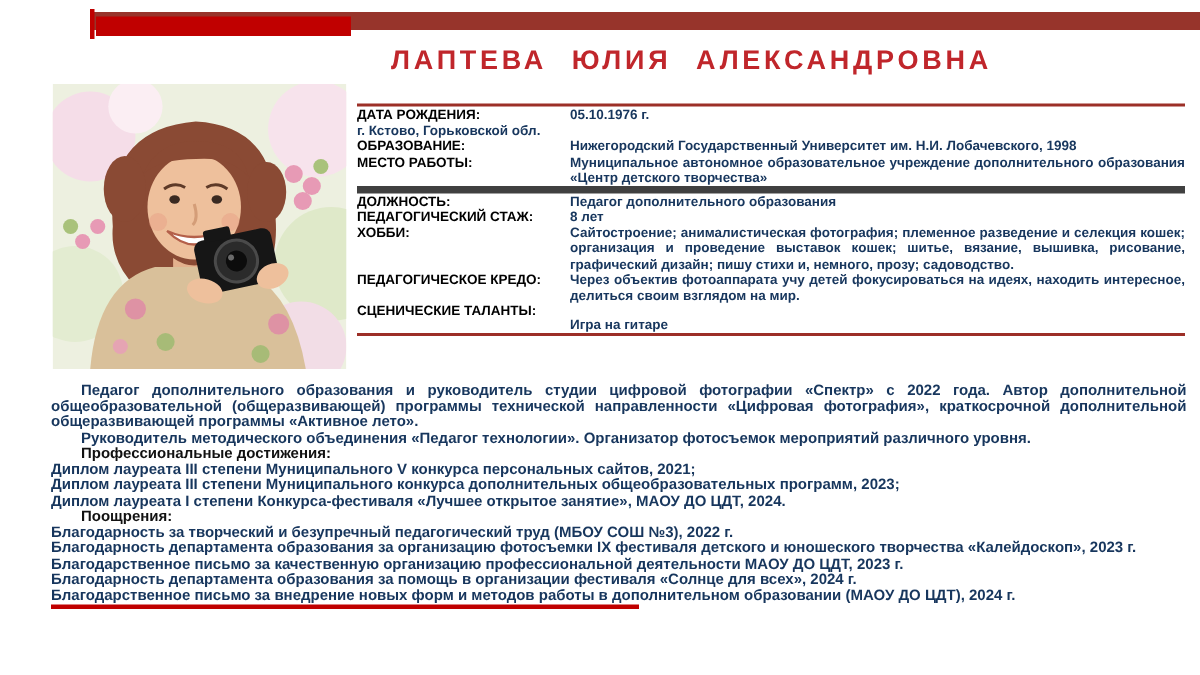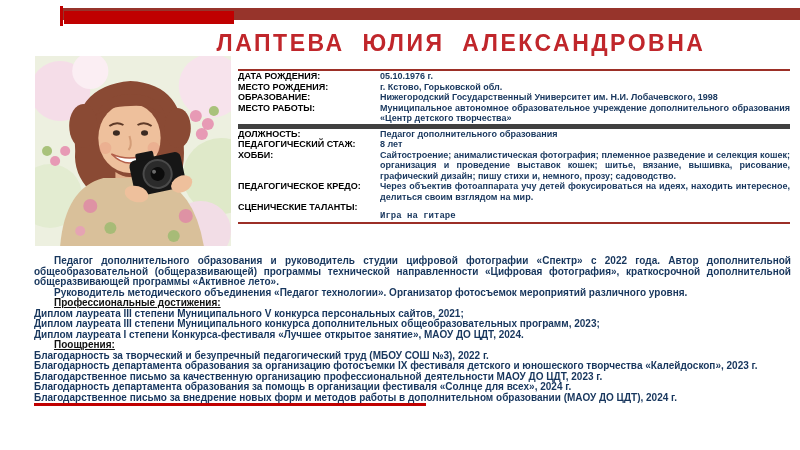--- a/index.html
+++ b/index.html
@@ -8,46 +8,46 @@
     font-family:"Liberation Sans", sans-serif; overflow:hidden;
     margin:0 auto;
   }
   
   .topbar { position:absolute; left:62px; top:8px; width:738px; height:12px; background:#97342b; }
   .topbar-cap { position:absolute; left:60px; top:6px; width:3px; height:20px; background:#c00000; }
   .topbar-accent { position:absolute; left:64px; top:11px; width:170px; height:13px; background:#c00000; }
   
   .title {
     position:absolute; left:130px; right:8px; top:30px; margin:0;
-    text-align:center; font-size:23px; font-weight:bold;
+    text-align:center; font-size:18px; font-weight:bold;
     letter-spacing:2.5px; word-spacing:9px; color:#c0262b;
   }
   
   .photo { position:absolute; left:35px; top:56px; width:196px; height:190px; overflow:hidden; }
   .photo svg { display:block; }
   
   .details {
     position:absolute; left:238px; top:69px; width:552px;
     border-top:2px solid #9c2f27; border-bottom:2px solid #9c2f27;
     font-size:9px; line-height:10.5px; font-weight:bold;
   }
   .drow { display:flex; padding:0 0; }
   .drow.sep { border-top:5px solid #404040; }
   .dlabel { flex:0 0 142px; color:#000000; }
   .dvalue { flex:1 1 auto; color:#17365d; text-align:justify; }
-  .dvalue.offset { padding-top:9px;font-family:Liberation Mono, monospace; }
+  .dvalue.offset { padding-top:9px; }
   
   .bio {
     position:absolute; left:34px; top:256px; width:757px;
     font-size:10px; line-height:10.5px; font-weight:bold;
     color:#17365d; text-align:justify;
   }
   .bio div { margin:0; }
   .bio .para { text-indent:20px; }
-  .bio .head { text-indent:20px; color:#111111;text-decoration:underline; }
+  .bio .head { text-indent:20px; color:#111111; }
   .bottom-rule { position:absolute; left:34px; top:403px; width:392px; height:2.5px; background:#c00000; }
 </style>
 </head>
 <body>
 
 <div class="slide">
 
   <div class="topbar"></div>
   <div class="topbar-cap"></div>
   <div class="topbar-accent"></div>
@@ -107,21 +107,20 @@
       <ellipse cx="101" cy="138" rx="12" ry="8" fill="#eec09c" transform="rotate(15 101 138)"></ellipse>
     </svg>
   </div>
 
   <div class="details">
     <div class="drow">
       <div class="dlabel">ДАТА РОЖДЕНИЯ:</div>
       <div class="dvalue">05.10.1976 г.</div>
     </div>
     <div class="drow">
-      <div class="dlabel">МЕСТО РОЖДЕНИЯ:</div>
       <div class="dvalue">г. Кстово, Горьковской обл.</div>
     </div>
     <div class="drow">
       <div class="dlabel">ОБРАЗОВАНИЕ:</div>
       <div class="dvalue">Нижегородский Государственный Университет им. Н.И. Лобачевского, 1998</div>
     </div>
     <div class="drow">
       <div class="dlabel">МЕСТО РАБОТЫ:</div>
       <div class="dvalue">Муниципальное автономное образовательное учреждение дополнительного образования «Центр детского творчества»</div>
     </div>

